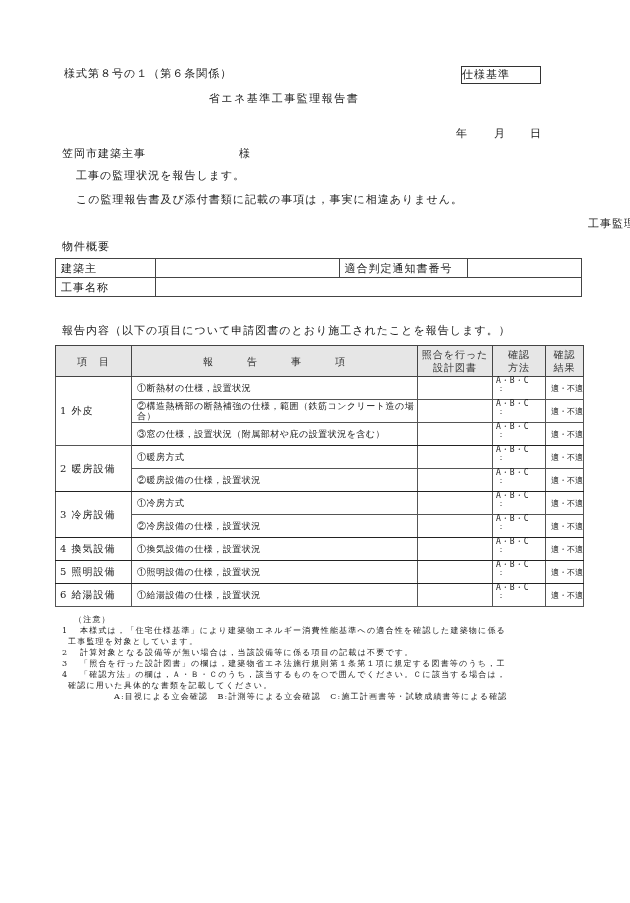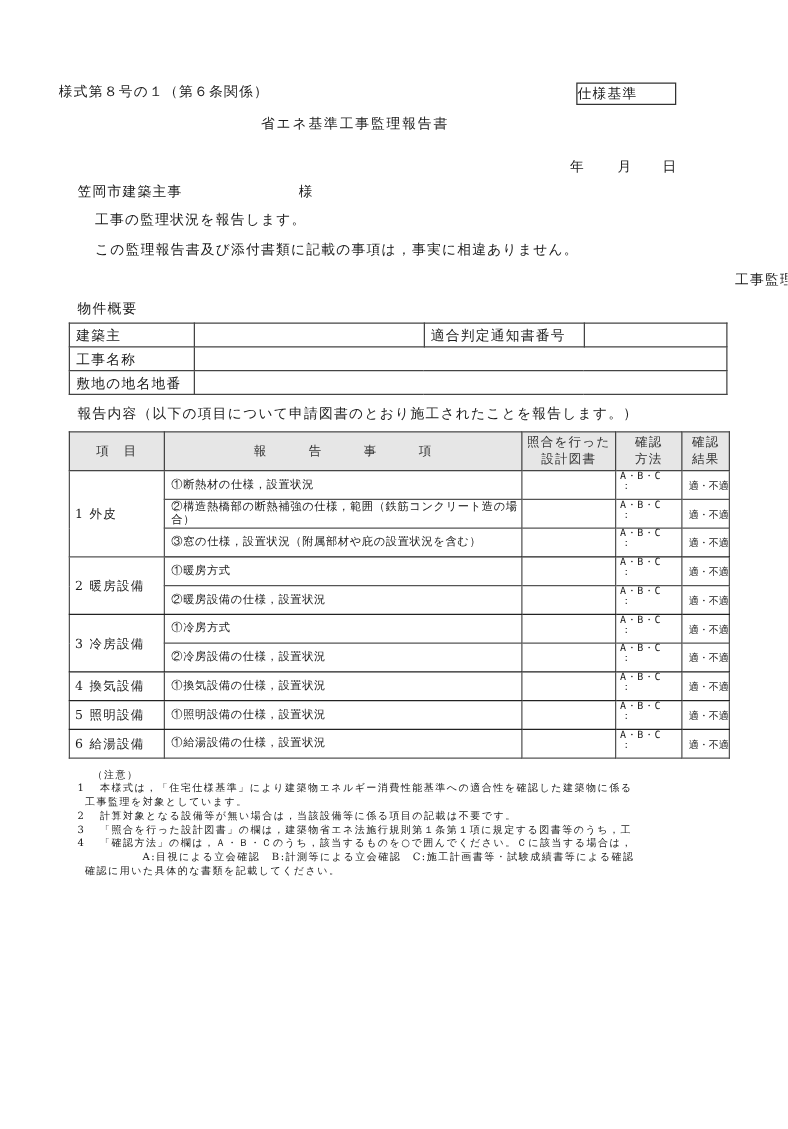--- a/index.html
+++ b/index.html
@@ -4,21 +4,21 @@
 <style>
   html, body { margin: 0; padding: 0; background: #ffffff; }
   body {
     width: 630px; height: 903px; position: relative; overflow: hidden;
     font-family: "DejaVu Serif", "Liberation Serif", serif;
     color: #1a1a1a;
   }
   .abs { position: absolute; white-space: nowrap; }
   .t11 { font-size: 11px; letter-spacing: 1px; }
 
-  #form-number { left: 47px; top: 66px; }
+  #form-number { left: 64px; top: 66px; }
   #spec-box {
     left: 461px; top: 66px; width: 78px; height: 16px;
     border: 1px solid #333; line-height: 16px;
   }
   #doc-title { left: 0; width: 568px; text-align: center; top: 91px; letter-spacing: 1.5px; }
   #date-line { left: 456px; top: 126px; }
   #date-line span { display: inline-block; }
   #addressee { left: 62px; top: 146px; }
   #addressee-sama { left: 239px; top: 146px; }
   #body-line1 { left: 76px; top: 168px; }
@@ -82,24 +82,20 @@
     </colgroup>
   <tbody>
       <tr>
     <td>建築主</td>
     <td></td>
     <td>適合判定通知書番号</td>
     <td></td>
   </tr>
   <tr>
     <td>工事名称</td>
-    <td colspan="3"></td>
-  </tr>
-  <tr>
-    <td>敷地の地名地番</td>
     <td colspan="3"></td>
   </tr>
 </tbody>
   </table>
 
 <div class="abs" id="report-heading">報告内容（以下の項目について申請図書のとおり施工されたことを報告します。）</div>
 
 <table id="report-table">
   <colgroup>
       <col style="width:76px">
@@ -191,15 +187,15 @@
 </tbody>
   </table>
 
 <div class="abs" id="notes">
   <div class="line ind1">（注意）</div>
   <div class="line"><span class="num">1</span><span>本様式は，「住宅仕様基準」により建築物エネルギー消費性能基準への適合性を確認した建築物に係る</span></div>
   <div class="line ind0">工事監理を対象としています。</div>
   <div class="line"><span class="num">2</span><span>計算対象となる設備等が無い場合は，当該設備等に係る項目の記載は不要です。</span></div>
   <div class="line"><span class="num">3</span><span>「照合を行った設計図書」の欄は，建築物省エネ法施行規則第１条第１項に規定する図書等のうち，工</span></div>
   <div class="line"><span class="num">4</span><span>「確認方法」の欄は，Ａ・Ｂ・Ｃのうち，該当するものを○で囲んでください。Ｃに該当する場合は，</span></div>
+  <div class="line ind0">確認に用いた具体的な書類を記載してください。</div>
   <div class="line legend">A:目視による立会確認　B:計測等による立会確認　C:施工計画書等・試験成績書等による確認</div>
-  <div class="line ind0">確認に用いた具体的な書類を記載してください。</div>
 </div>
 
 </body></html>

